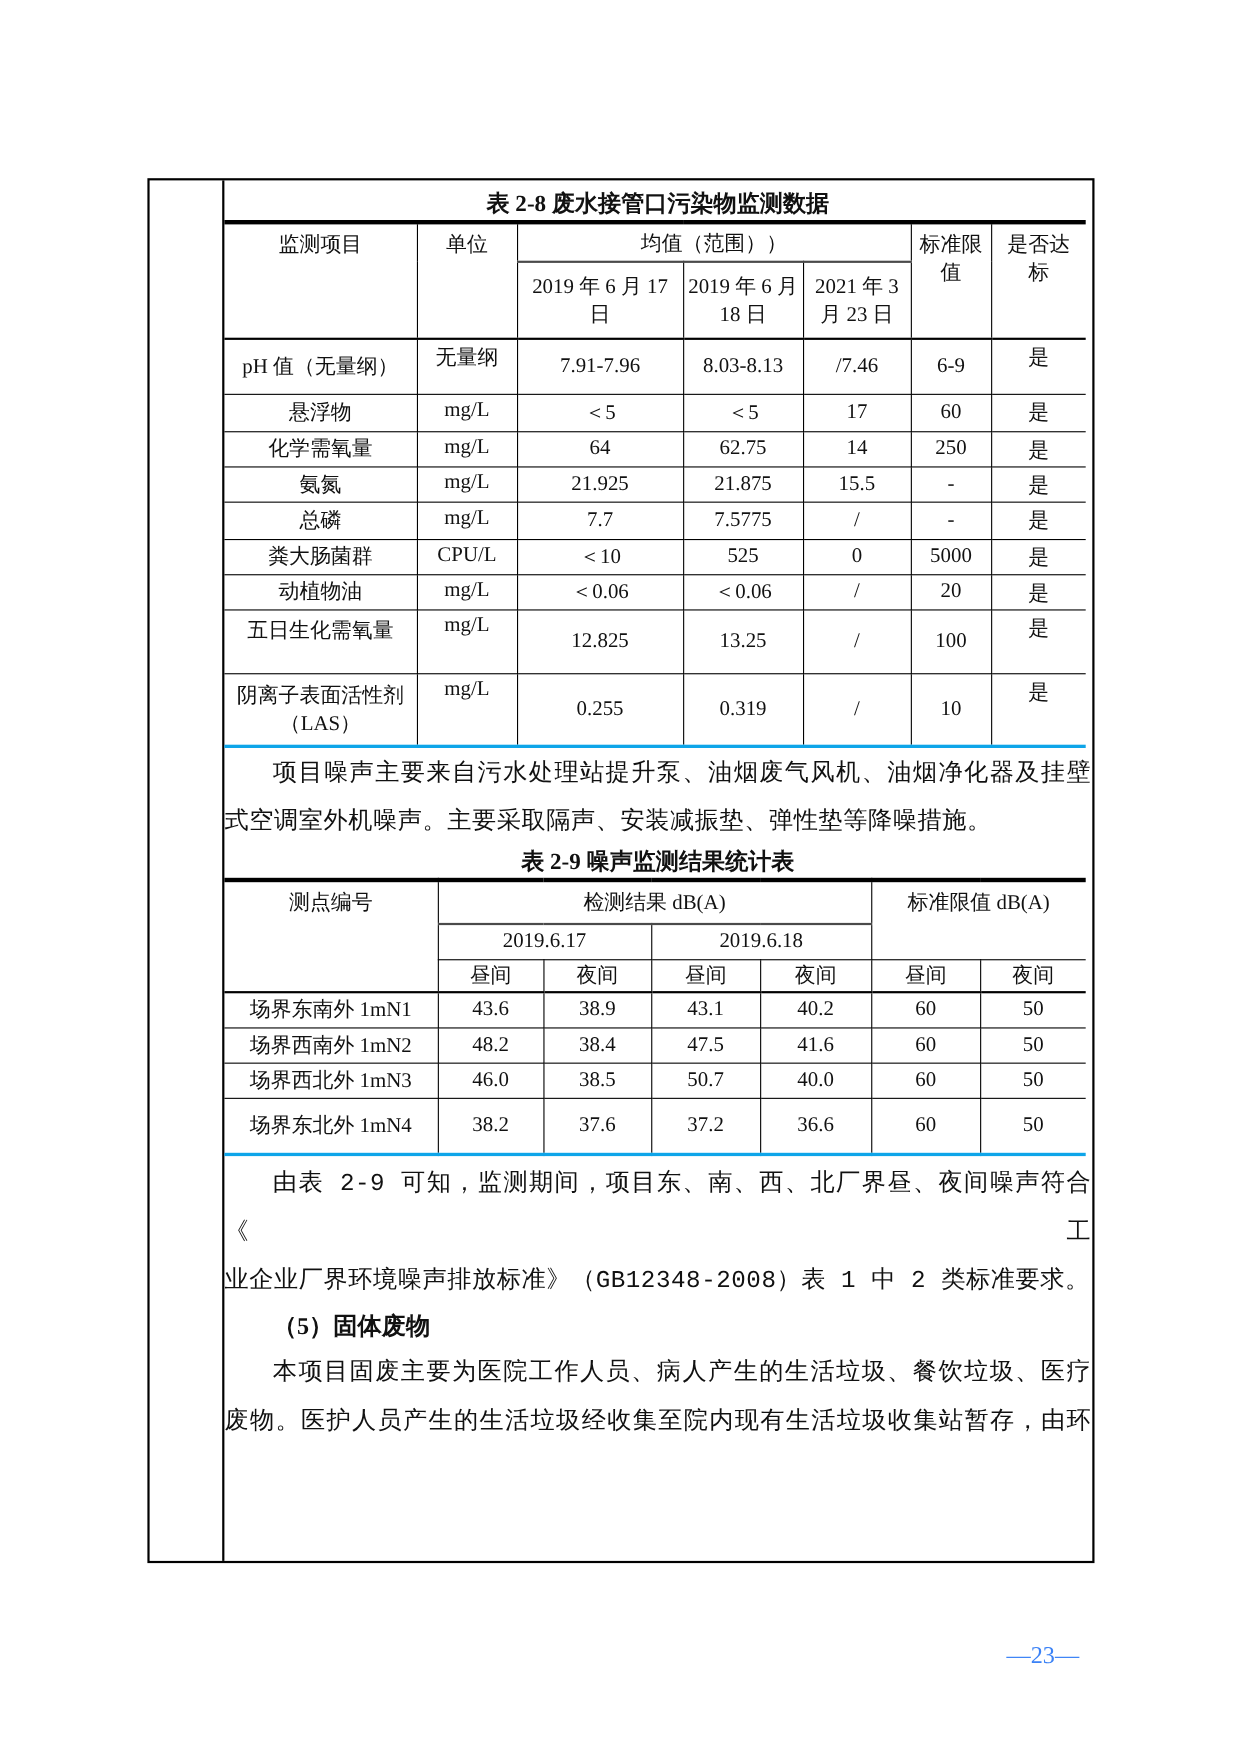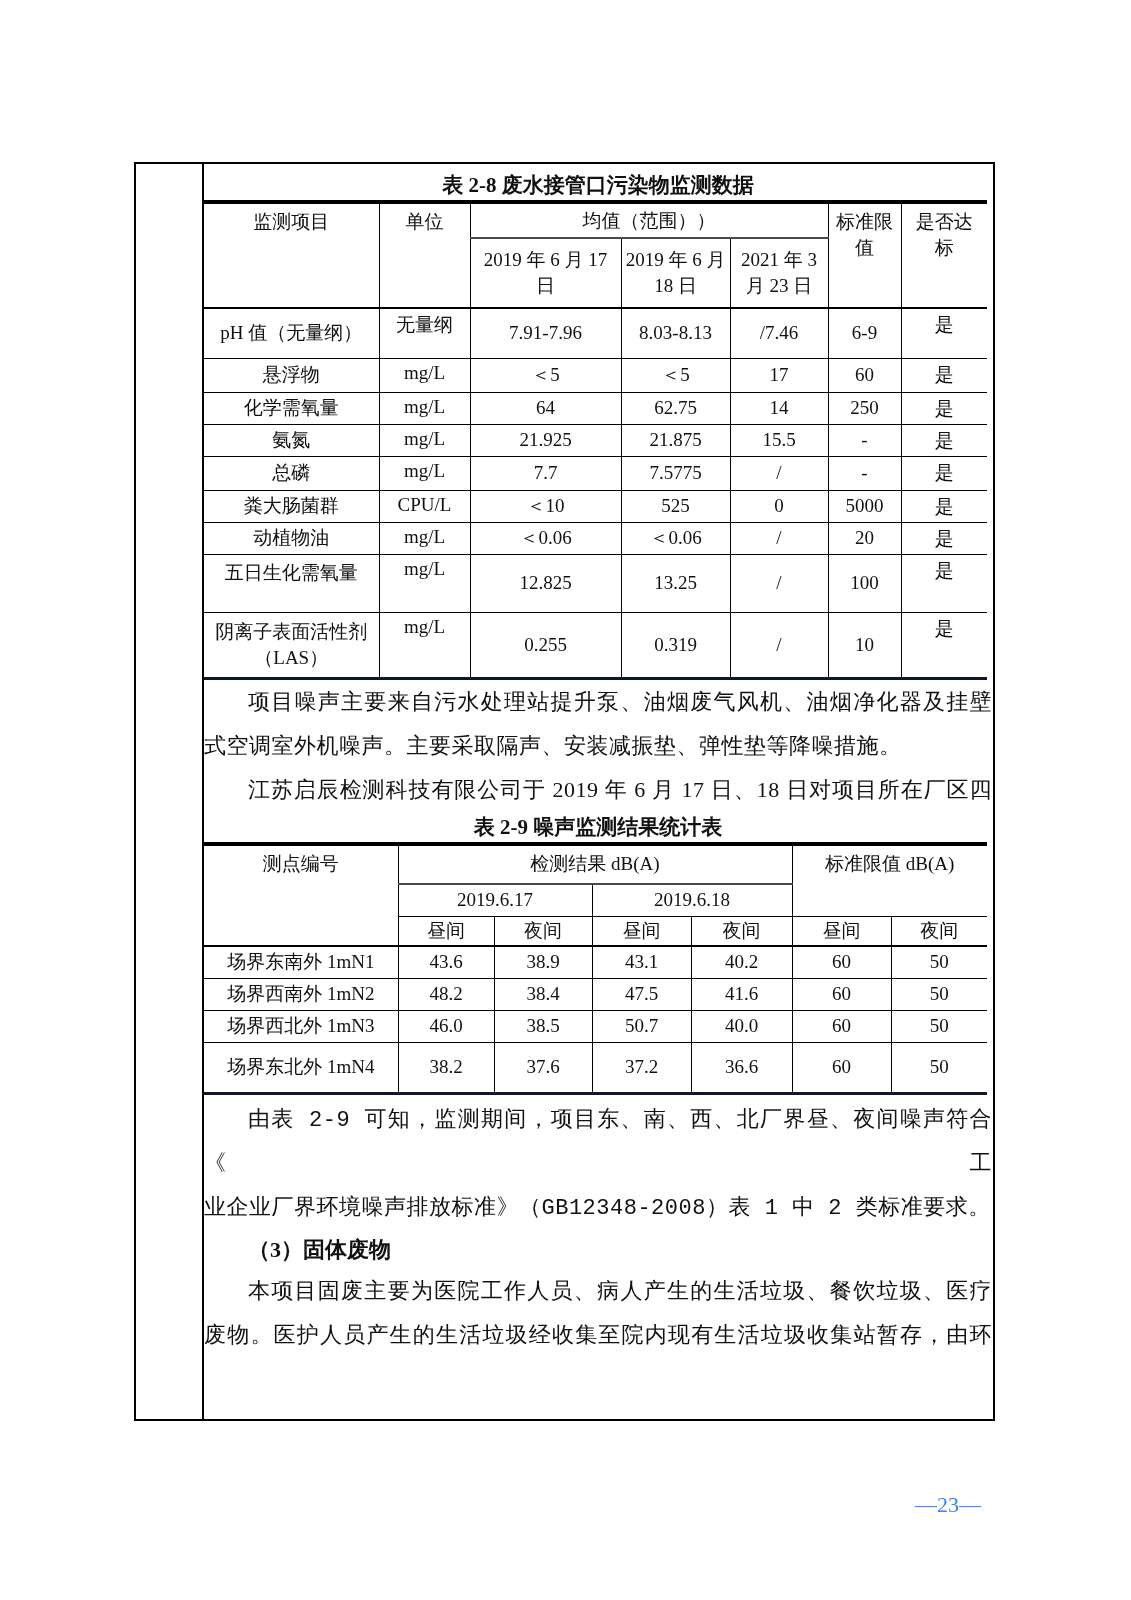--- a/index.html
+++ b/index.html
@@ -15,21 +15,21 @@
   .left-strip{width:66px;border-right:2px solid #000;flex:0 0 auto;}
   .content{flex:1 1 auto;padding:0 1px 0 0;box-sizing:border-box;}
   .tbl-title{
     text-align:center;font-weight:bold;font-size:21px;line-height:30px;
   }
   .tbl-title.t28t{margin-top:6px;}
   .tbl-title.t29t{margin-top:0;}
   table{
     border-collapse:collapse;table-layout:fixed;
     width:calc(100% - 8px);
-    border-top:4px solid #000;border-bottom:3px solid #0f172a;
+    border-top:4px solid #000;border-bottom:3px solid #0ea5e9;
     font-size:19px;
   }
   td{
     border:1px solid #000;text-align:center;vertical-align:middle;
     padding:1px 2px;overflow:hidden;
   }
   td:first-child{border-left:none;}
   td:last-child{border-right:none;}
   thead td{vertical-align:middle;}
   td.vtop{vertical-align:top;padding-top:5px;}
@@ -172,21 +172,20 @@
           </tr>
         </tbody>
       </table>
 
 
       <div class="para">
         <div class="pline first fill">项目噪声主要来自污水处理站提升泵、油烟废气风机、油烟净化器及挂壁</div>
         <div class="pline">式空调室外机噪声。主要采取隔声、安装减振垫、弹性垫等降噪措施。</div>
       </div>
       <div class="para">
-        <div class="pline first fill">江苏启辰检测科技有限公司于 2019 年 6 月 17 日、18 日对项目所在厂区四</div>
       </div>
 
       <div class="tbl-title t29t">表 2-9 噪声监测结果统计表</div>
 
       <table class="t29">
         <colgroup>
           <col style="width:194px">
             <col style="width:96px">
             <col style="width:98px">
           <col style="width:99px">
@@ -251,21 +250,21 @@
             <td>50</td>
           </tr>
         </tbody>
       </table>
 
       <div class="para p3x">
         <div class="pline first fill">由表 2-9 可知，监测期间，项目东、南、西、北厂界昼、夜间噪声符合《工</div>
         <div class="pline">业企业厂界环境噪声排放标准》（GB12348-2008）表 1 中 2 类标准要求。</div>
       </div>
 
-      <div class="sec-heading">（3）固体废物</div>
+      <div class="sec-heading">（5）固体废物</div>
 
       <div class="para">
         <div class="pline first fill">本项目固废主要为医院工作人员、病人产生的生活垃圾、餐饮垃圾、医疗</div>
         <div class="pline fill">废物。医护人员产生的生活垃圾经收集至院内现有生活垃圾收集站暂存，由环</div>
       </div>
 
     </div>
   </div>
 
   <div class="page-num">—23—</div>

